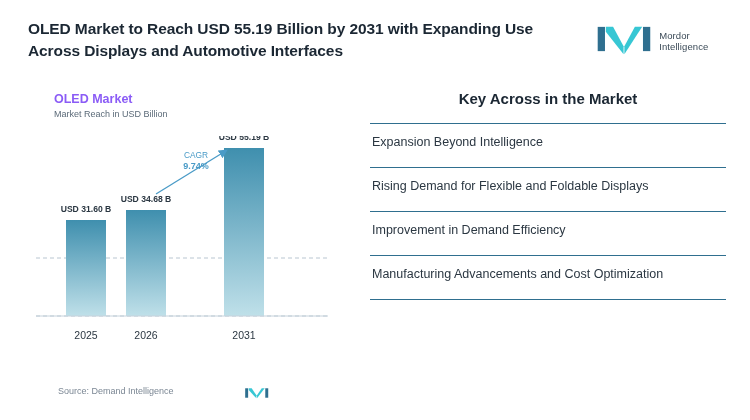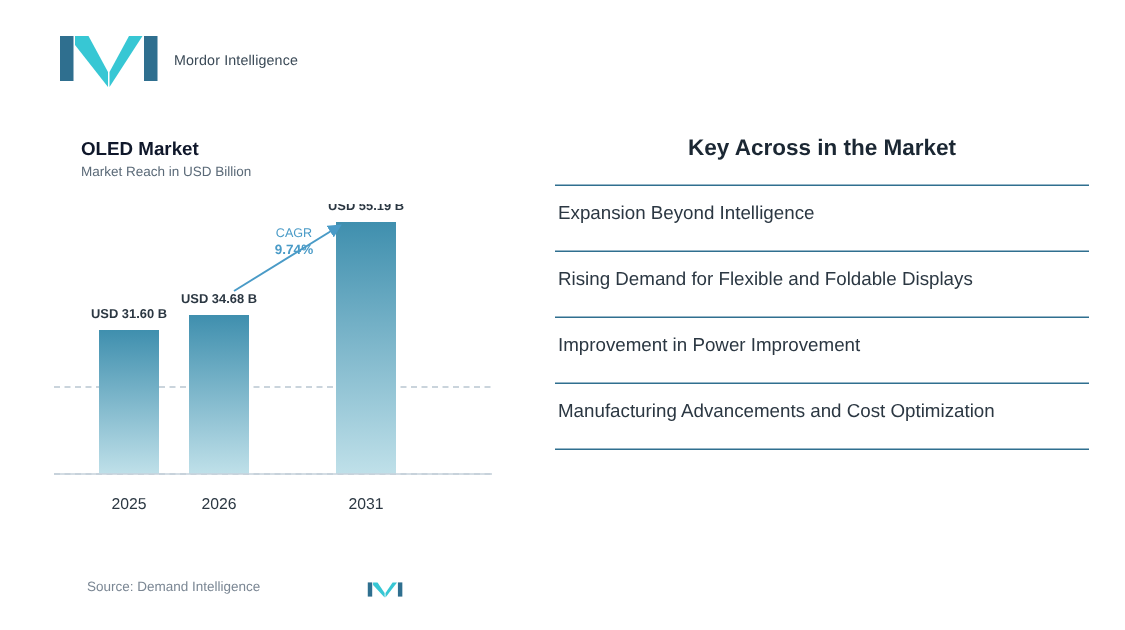--- a/index.html
+++ b/index.html
@@ -70,21 +70,21 @@
   .chart-panel {
     position: absolute;
     left: 28px;
     top: 92px;
     width: 320px;
     height: 310px;
   }
   .chart-title {
     font-size: 12.5px;
     font-weight: bold;
-    color: #0f172a;
+    color: #8b5cf6;
     margin: 0 0 3px 26px;
   }
   .chart-sub {
     font-size: 9px;
     color: #5b6a78;
     margin: 0 0 0 26px;
   }
   .plot {
     position: absolute;
     left: 0;
@@ -132,20 +132,21 @@
     min-height: 22px;
   }
   .trend-item:last-child {
     border-bottom: 1.3px solid #2f6f8f;
   }
 </style>
 </head>
 <body>
 
 <div class="header">
+  <div class="headline">OLED Market to Reach USD 55.19 Billion by 2031 with Expanding Use Across Displays and Automotive Interfaces</div>
 
   <div class="logo-wrap">
     <svg class="logo-mark" viewBox="0 0 88 38">
       <rect x="0" y="0" width="88" height="38" rx="3" fill="#ffffff"></rect>
       <rect x="12" y="4" width="9" height="30" fill="#2f6f8f"></rect>
       <polygon points="22,4 31,4 44,28 44,38 22,10" fill="#37c7d4"></polygon>
       <polygon points="45,38 45,28 58,4 67,4 45,38" fill="#37c7d4"></polygon>
       <rect x="68" y="4" width="9" height="30" fill="#2f6f8f"></rect>
     </svg>
     <div class="logo-text">Mordor Intelligence</div>
@@ -205,15 +206,15 @@
     <polygon points="22,19 22,14 30,2 35,2 22,19" fill="#37c7d4"></polygon>
     <rect x="36" y="2" width="5" height="16" fill="#2f6f8f"></rect>
   </svg>
 </div>
 
 <div class="trends">
   <div class="trends-title">Key Across in the Market</div>
 
   <div class="trend-item">Expansion Beyond Intelligence</div>
   <div class="trend-item">Rising Demand for Flexible and Foldable Displays</div>
-  <div class="trend-item">Improvement in Power Improvement</div>
+  <div class="trend-item">Improvement in Demand Efficiency</div>
   <div class="trend-item">Manufacturing Advancements and Cost Optimization</div>
 </div>
 
 </body></html>

